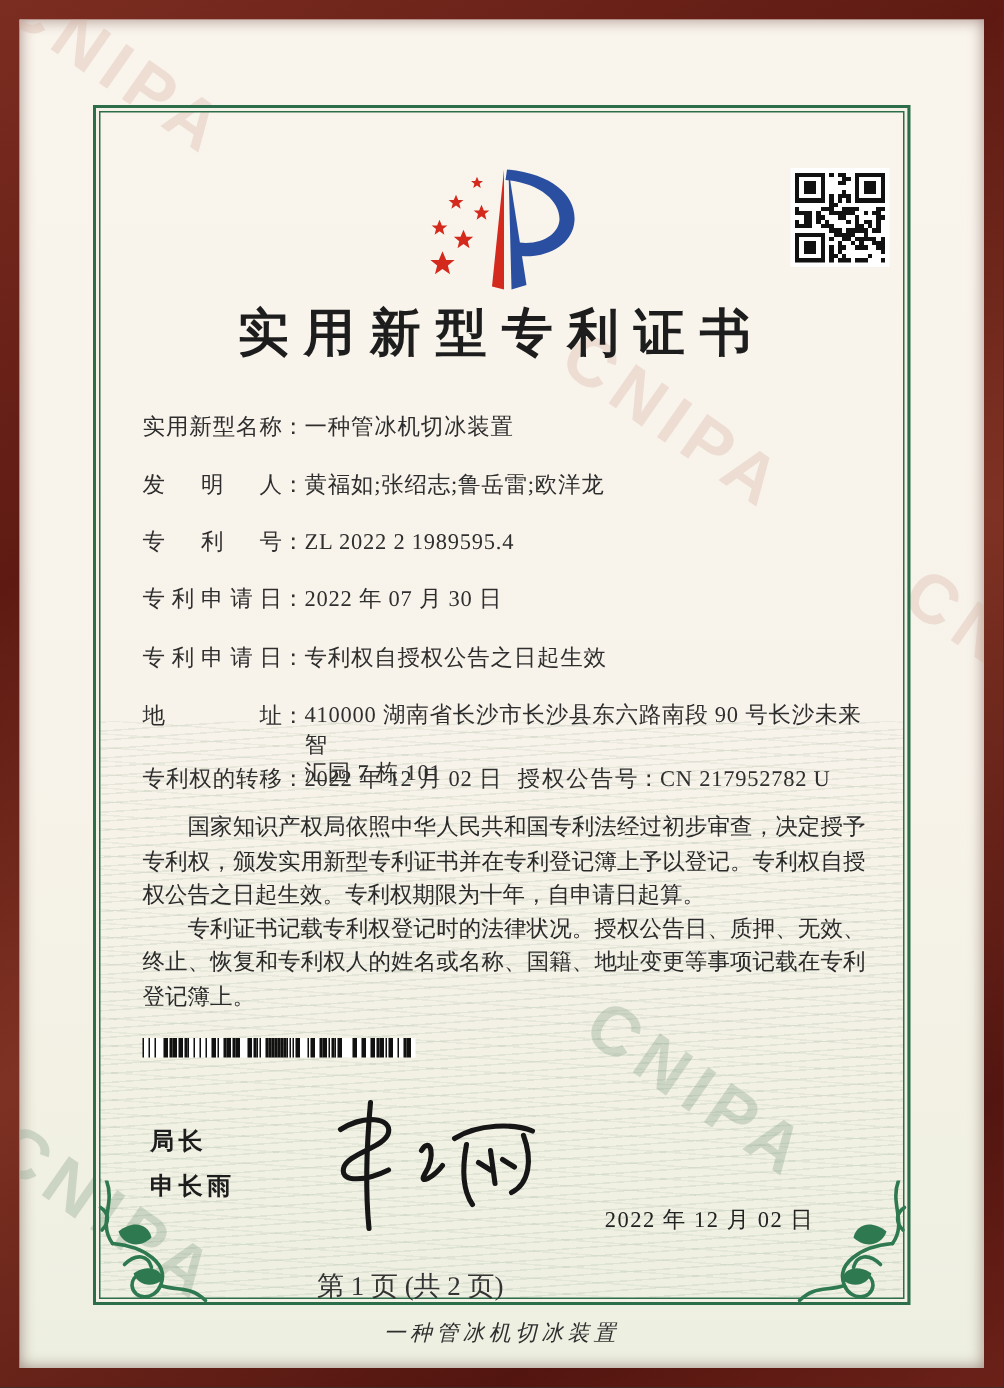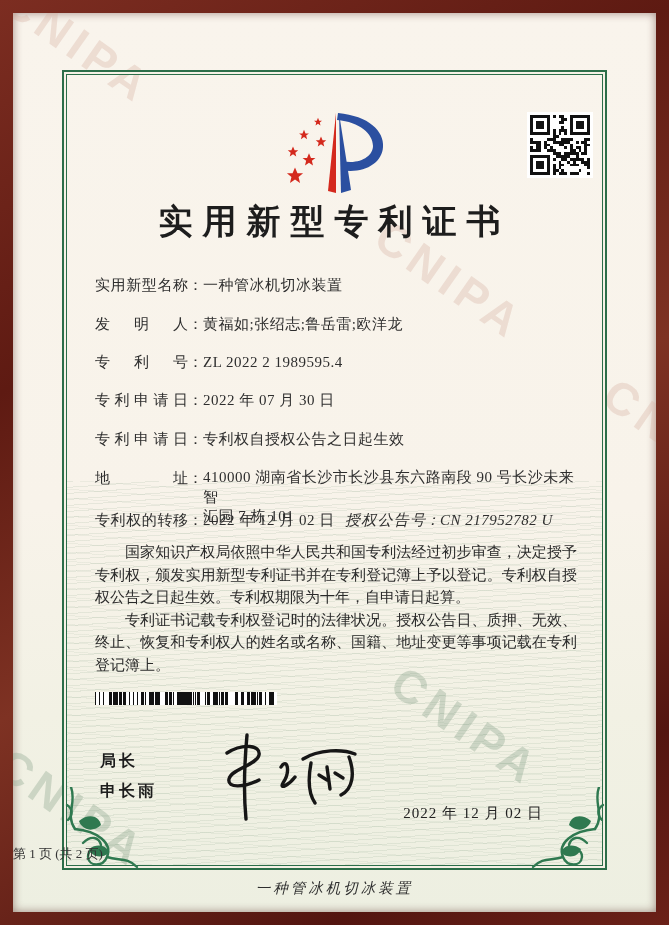--- a/index.html
+++ b/index.html
@@ -27,33 +27,33 @@
   .cert-no{position:absolute;left:82px;top:97px;font-size:15px;color:#3a3a3a;letter-spacing:1px;}
   .logo{position:absolute;left:267px;top:96px;width:108px;height:88px;}
   .qr{position:absolute;left:514px;top:99px;width:66px;height:66px;background:#fff;padding:3px;box-sizing:border-box;}
   .qr svg{width:100%;height:100%;display:block;}
   .title{position:absolute;left:0;top:186px;width:643px;text-align:center;
          font-size:34px;font-weight:bold;letter-spacing:10px;color:#1d1d1d;}
   .row{position:absolute;left:82px;width:500px;font-size:15px;line-height:21px;color:#2e2e2e;}
   .row .lbl{display:inline-block;width:93px;text-align:justify;text-align-last:justify;vertical-align:top;}
   .row .colon{vertical-align:top;}
   .row .val{display:inline-block;vertical-align:top;max-width:380px;letter-spacing:.5px;}
-  .pair2{position:absolute;left:250px;top:0;white-space:nowrap;font-style:italic;}
+  .pair2{position:absolute;left:250px;top:0;white-space:nowrap;}
   .pair2 .lbl{width:80px;}
   .body-text{position:absolute;left:82px;top:528px;width:482px;font-size:15px;line-height:22.5px;
              text-align:justify;color:#2a2a2a;font-family:Liberation Serif, serif;}
   .body-text p{margin:0;text-indent:2em;}
   .barcode{position:absolute;left:82px;top:679px;width:182px;height:13px;display:flex;align-items:stretch;}
   .barcode i{display:block;height:100%;}
   .sig-label{position:absolute;left:87px;font-size:16px;font-weight:bold;letter-spacing:3px;
              font-family:"Liberation Sans","DejaVu Sans",sans-serif;color:#1d1d1d;}
   .signature{position:absolute;left:172px;top:714px;width:180px;height:96px;}
   .date-line{position:absolute;left:330px;top:791px;width:260px;text-align:center;
              font-size:15px;letter-spacing:1px;color:#222;}
-  .page-line{position:absolute;left:0;top:832px;width:521px;text-align:left;font-size:13px;color:#333;}
+  .page-line{position:absolute;left:0;top:832px;width:521px;text-align:center;font-size:18px;color:#333;}
   .footer-note{position:absolute;left:0;top:866px;width:643px;text-align:center;
                font-size:14.5px;font-style:italic;letter-spacing:3px;color:#2e2e2e;}
   .ornament{position:absolute;width:76px;height:84px;}
   .orn-left{left:50px;top:774px;}
   .orn-right{left:518px;top:774px;transform:scaleX(-1);}
 </style>
 </head>
 <body>
 
 <div class="page">

